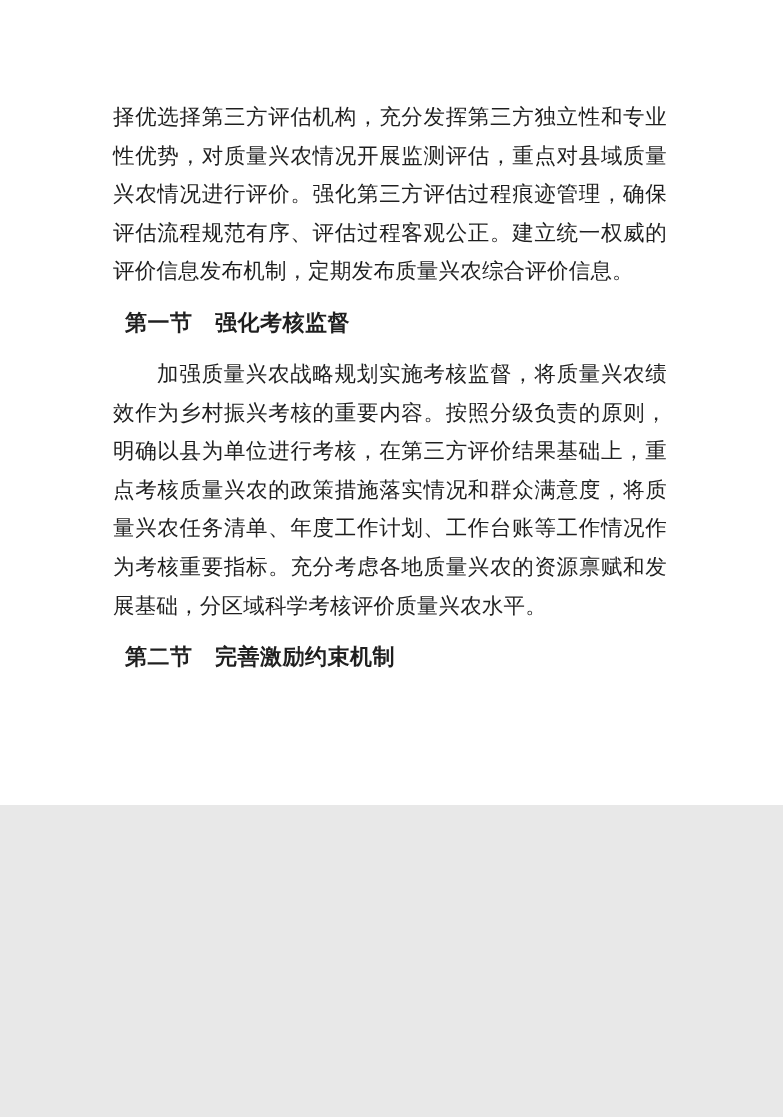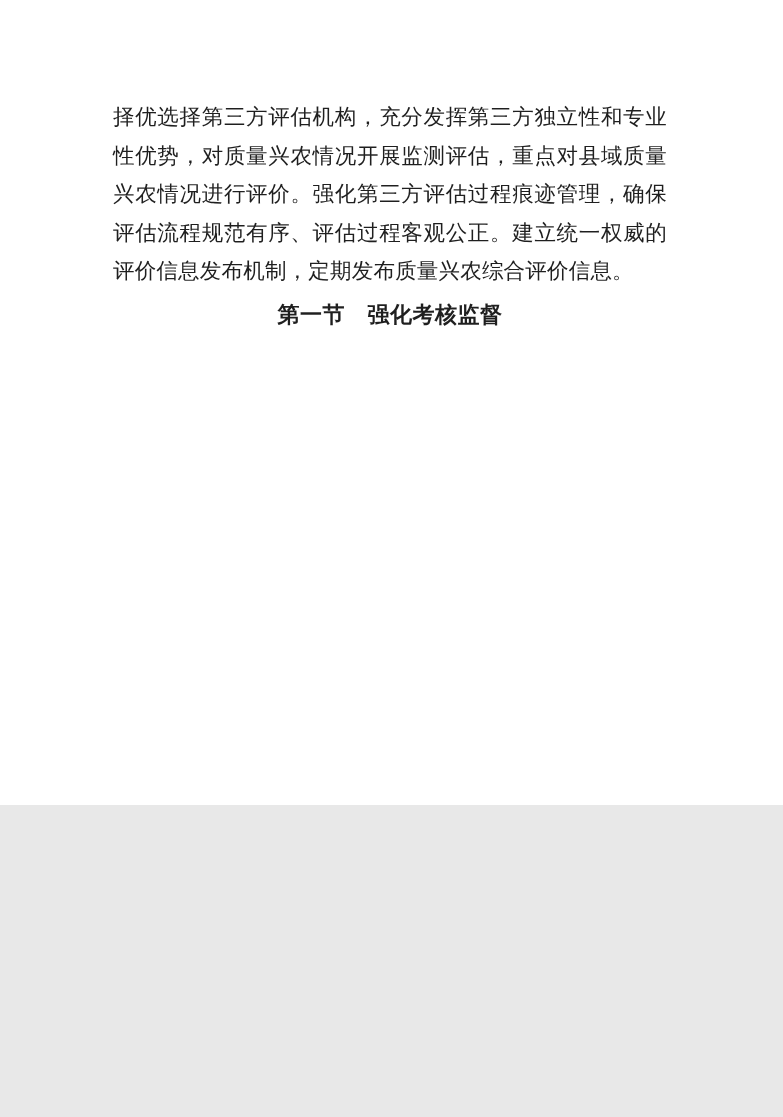--- a/index.html
+++ b/index.html
@@ -37,24 +37,24 @@
   .chapter-heading {
     margin: 0;
     font-size: 23px;
     line-height: 40px;
     text-align: center;
     font-weight: 700;
     font-family: "Liberation Sans", "DejaVu Sans", sans-serif;
     letter-spacing: 0.5px;
   }
   .section-heading {
-    margin: 4px;
+    margin: 12px;
     font-size: 22px;
     line-height: 40px;
-    text-align: center;
+    text-align: left;
     font-weight: 700;
     letter-spacing: 0.5px;
   }
   .footer {
     position: absolute;
     top: 1022px;
     right: 116px;
     font-size: 20px;
     line-height: 26px;
     color: #ef4444;
@@ -70,21 +70,23 @@
 
 <div class="page">
 
   <div class="content">
 
     <p class="body-par">择优选择第三方评估机构，充分发挥第三方独立性和专业性优势，对质量兴农情况开展监测评估，重点对县域质量兴农情况进行评价。强化第三方评估过程痕迹管理，确保评估流程规范有序、评估过程客观公正。建立统一权威的评价信息发布机制，定期发布质量兴农综合评价信息。</p>
 
 
     <h3 class="section-heading">第一节　强化考核监督</h3>
 
+    <p class="body-par indent">加强质量兴农战略规划实施考核监督，将质量兴农绩效作为乡村振兴考核的重要内容。按照分级负责的原则，明确以县为单位进行考核，在第三方评价结果基础上，重点考核质量兴农的政策措施落实情况和群众满意度，将质量兴农任务清单、年度工作计划、工作台账等工作情况作为考核重要指标。充分考虑各地质量兴农的资源禀赋和发展基础，分区域科学考核评价质量兴农水平。</p>
 
+    <h3 class="section-heading">第二节　完善激励约束机制</h3>
 
 
   </div>
 
   <div class="footer">
     <span class="dash">—</span><span>39</span><span class="dash">—</span>
   </div>
 
 </div>
 

